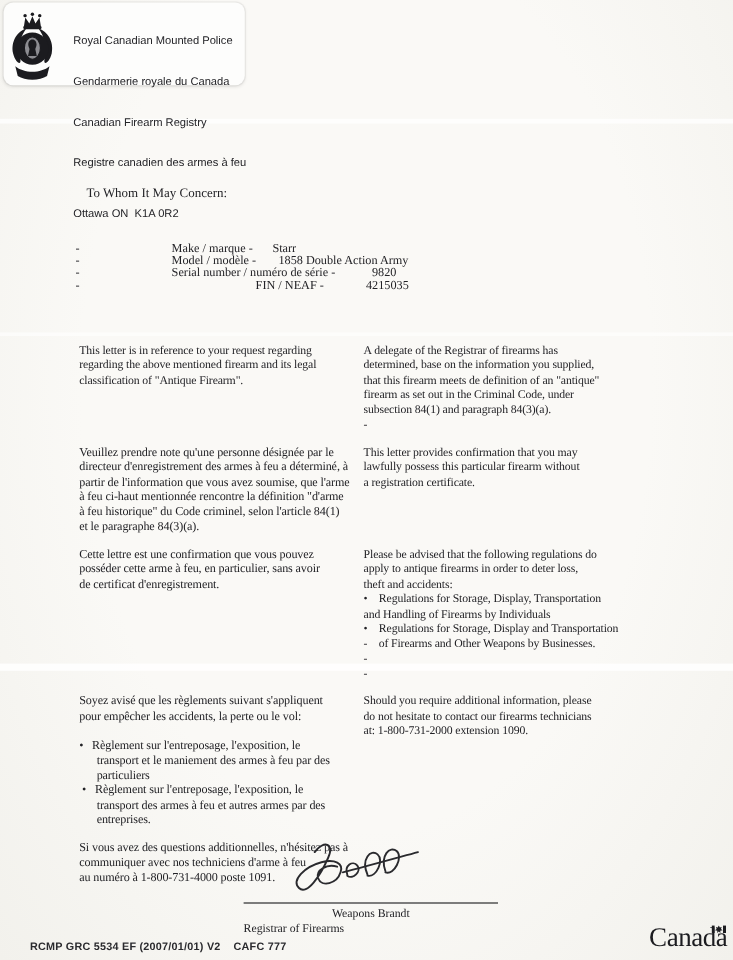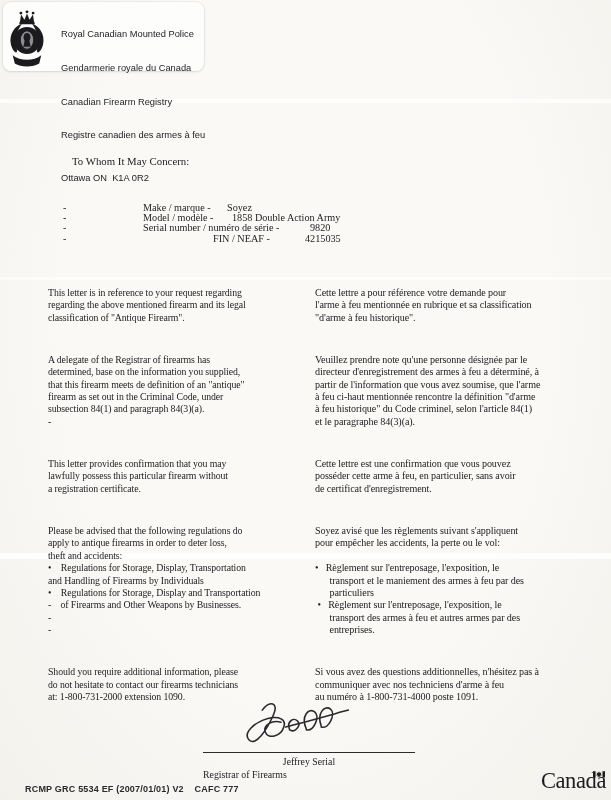--- a/index.html
+++ b/index.html
@@ -42,23 +42,23 @@
   .drow .dash{left:0;}
   .drow .lbl{left:80px;}
   .r1 .val{left:164px;}
   .r2 .val{left:169px;}
   .r3 .val{left:247px;}
   .r4 .lbl{left:150px;}
   .r4 .val{left:242px;}
 
   
   .body-grid{
-    position:absolute;left:48px;top:287px;
+    position:absolute;left:66px;top:287px;
     display:grid;grid-template-columns:237px 295px;grid-auto-flow:row;
-    row-gap:11px;column-gap:0;gap:30px;
+    row-gap:11px;column-gap:0;
   }
   .para{white-space:pre;overflow:visible;}
   .para.en{font-size:9.8px;line-height:12.35px;letter-spacing:-0.1px;}
   .para.fr{font-size:10.1px;line-height:12.35px;letter-spacing:-0.1px;}
 
   
   .sig-svg{position:absolute;left:232px;top:697px;width:126px;height:58px;}
   .sig-line{position:absolute;left:203px;top:752px;width:212px;height:1.4px;background:#2b2b2e;}
   .sig-name{position:absolute;left:203px;top:756px;width:212px;text-align:center;font-size:9.8px;}
   .sig-title{position:absolute;left:203px;top:769px;width:212px;text-align:left;font-size:9.8px;}
@@ -110,21 +110,21 @@
       <div class="city">Ottawa ON  K1A 0R2</div>
     </div>
   </div>
 
   <div class="salutation">To Whom It May Concern:</div>
 
   <div class="details">
     <div class="drow r1">
       <span class="dash">-</span>
       <span class="lbl">Make / marque -</span>
-      <span class="val">Soyez</span>
+      <span class="val">Starr</span>
     </div>
     <div class="drow r2">
       <span class="dash">-</span>
       <span class="lbl">Model / modèle -</span>
       <span class="val">1858 Double Action Army</span>
     </div>
     <div class="drow r3">
       <span class="dash">-</span>
       <span class="lbl">Serial number / numéro de série -</span>
       <span class="val">9820</span>
@@ -133,23 +133,20 @@
       <span class="dash">-</span>
       <span class="lbl">FIN / NEAF -</span>
       <span class="val">4215035</span>
     </div>
   </div>
 
   <div class="body-grid">
     <div class="para en">This letter is in reference to your request regarding
 regarding the above mentioned firearm and its legal
 classification of "Antique Firearm".</div>
-    <div class="para fr">Cette lettre a pour référence votre demande pour
-l'arme à feu mentionnée en rubrique et sa classification
-"d'arme à feu historique".</div>
 
     <div class="para en">A delegate of the Registrar of firearms has
 determined, base on the information you supplied,
 that this firearm meets de definition of an "antique"
 firearm as set out in the Criminal Code, under
 subsection 84(1) and paragraph 84(3)(a).
 -</div>
     <div class="para fr">Veuillez prendre note qu'une personne désignée par le
 directeur d'enregistrement des armes à feu a déterminé, à
 partir de l'information que vous avez soumise, que l'arme
@@ -194,21 +191,21 @@
   <svg class="sig-svg" viewBox="0 0 130 62" xmlns="http://www.w3.org/2000/svg">
     <g fill="none" stroke="#2a2a2e" stroke-width="1.7" stroke-linecap="round">
       <path d="M30,14 C38,3 48,6 42,19 C35,35 23,53 16,46 C9,39 21,27 36,23 C48,20 56,24 53,32 C50,42 36,46 33,37 C31,30 41,24 50,27"></path>
       <path d="M59,34 C56,26 64,21 68,26 C72,31 64,39 59,35"></path>
       <path d="M77,34 C71,20 80,11 86,16 C92,21 85,37 77,35"></path>
       <path d="M93,31 C88,17 97,8 103,13 C109,18 101,35 93,32"></path>
       <path d="M55,32 C75,27 100,20 122,14"></path>
     </g>
   </svg>
   <div class="sig-line"></div>
-  <div class="sig-name">Jeffrey Serial</div>
+  <div class="sig-name">Weapons Brandt</div>
   <div class="sig-title">Registrar of Firearms</div>
 
   <div class="form-number">RCMP GRC 5534 EF (2007/01/01) V2    CAFC 777</div>
   <div class="wordmark">
     <span>Canada</span>
     <svg class="flag" viewBox="0 0 12 7" xmlns="http://www.w3.org/2000/svg">
       <g fill="#1c1c20">
         <rect x="0" y="0.2" width="2.5" height="6.3"></rect>
         <rect x="9.5" y="0.2" width="2.5" height="6.3"></rect>
         <path d="M6,0.3 L6.9,2 L8.4,1.6 L7.8,3.2 L9.2,4.2 L7.2,4.6 L7.4,6.4 L6,5.2 L4.6,6.4 L4.8,4.6 L2.8,4.2 L4.2,3.2 L3.6,1.6 L5.1,2 Z"></path>

